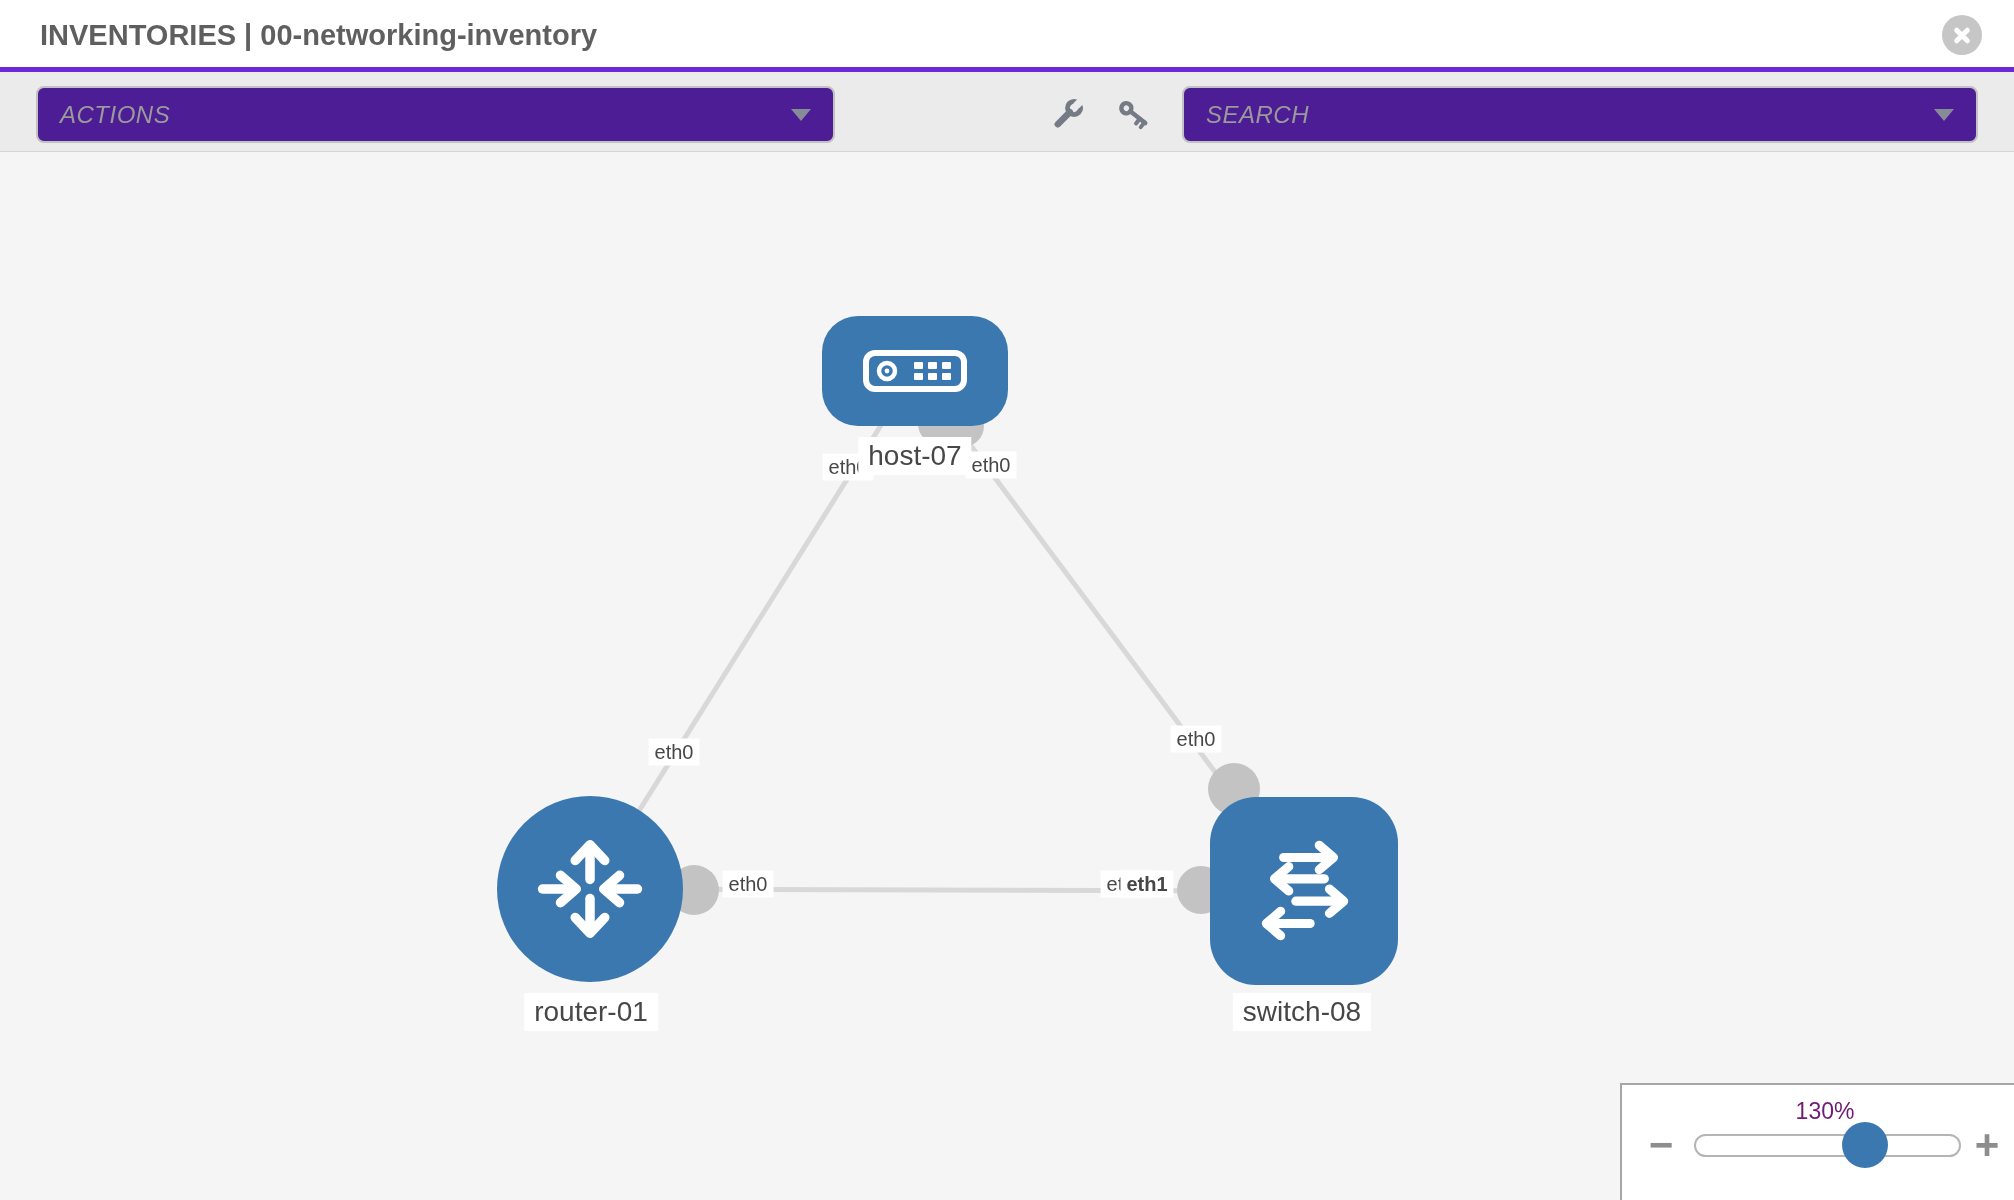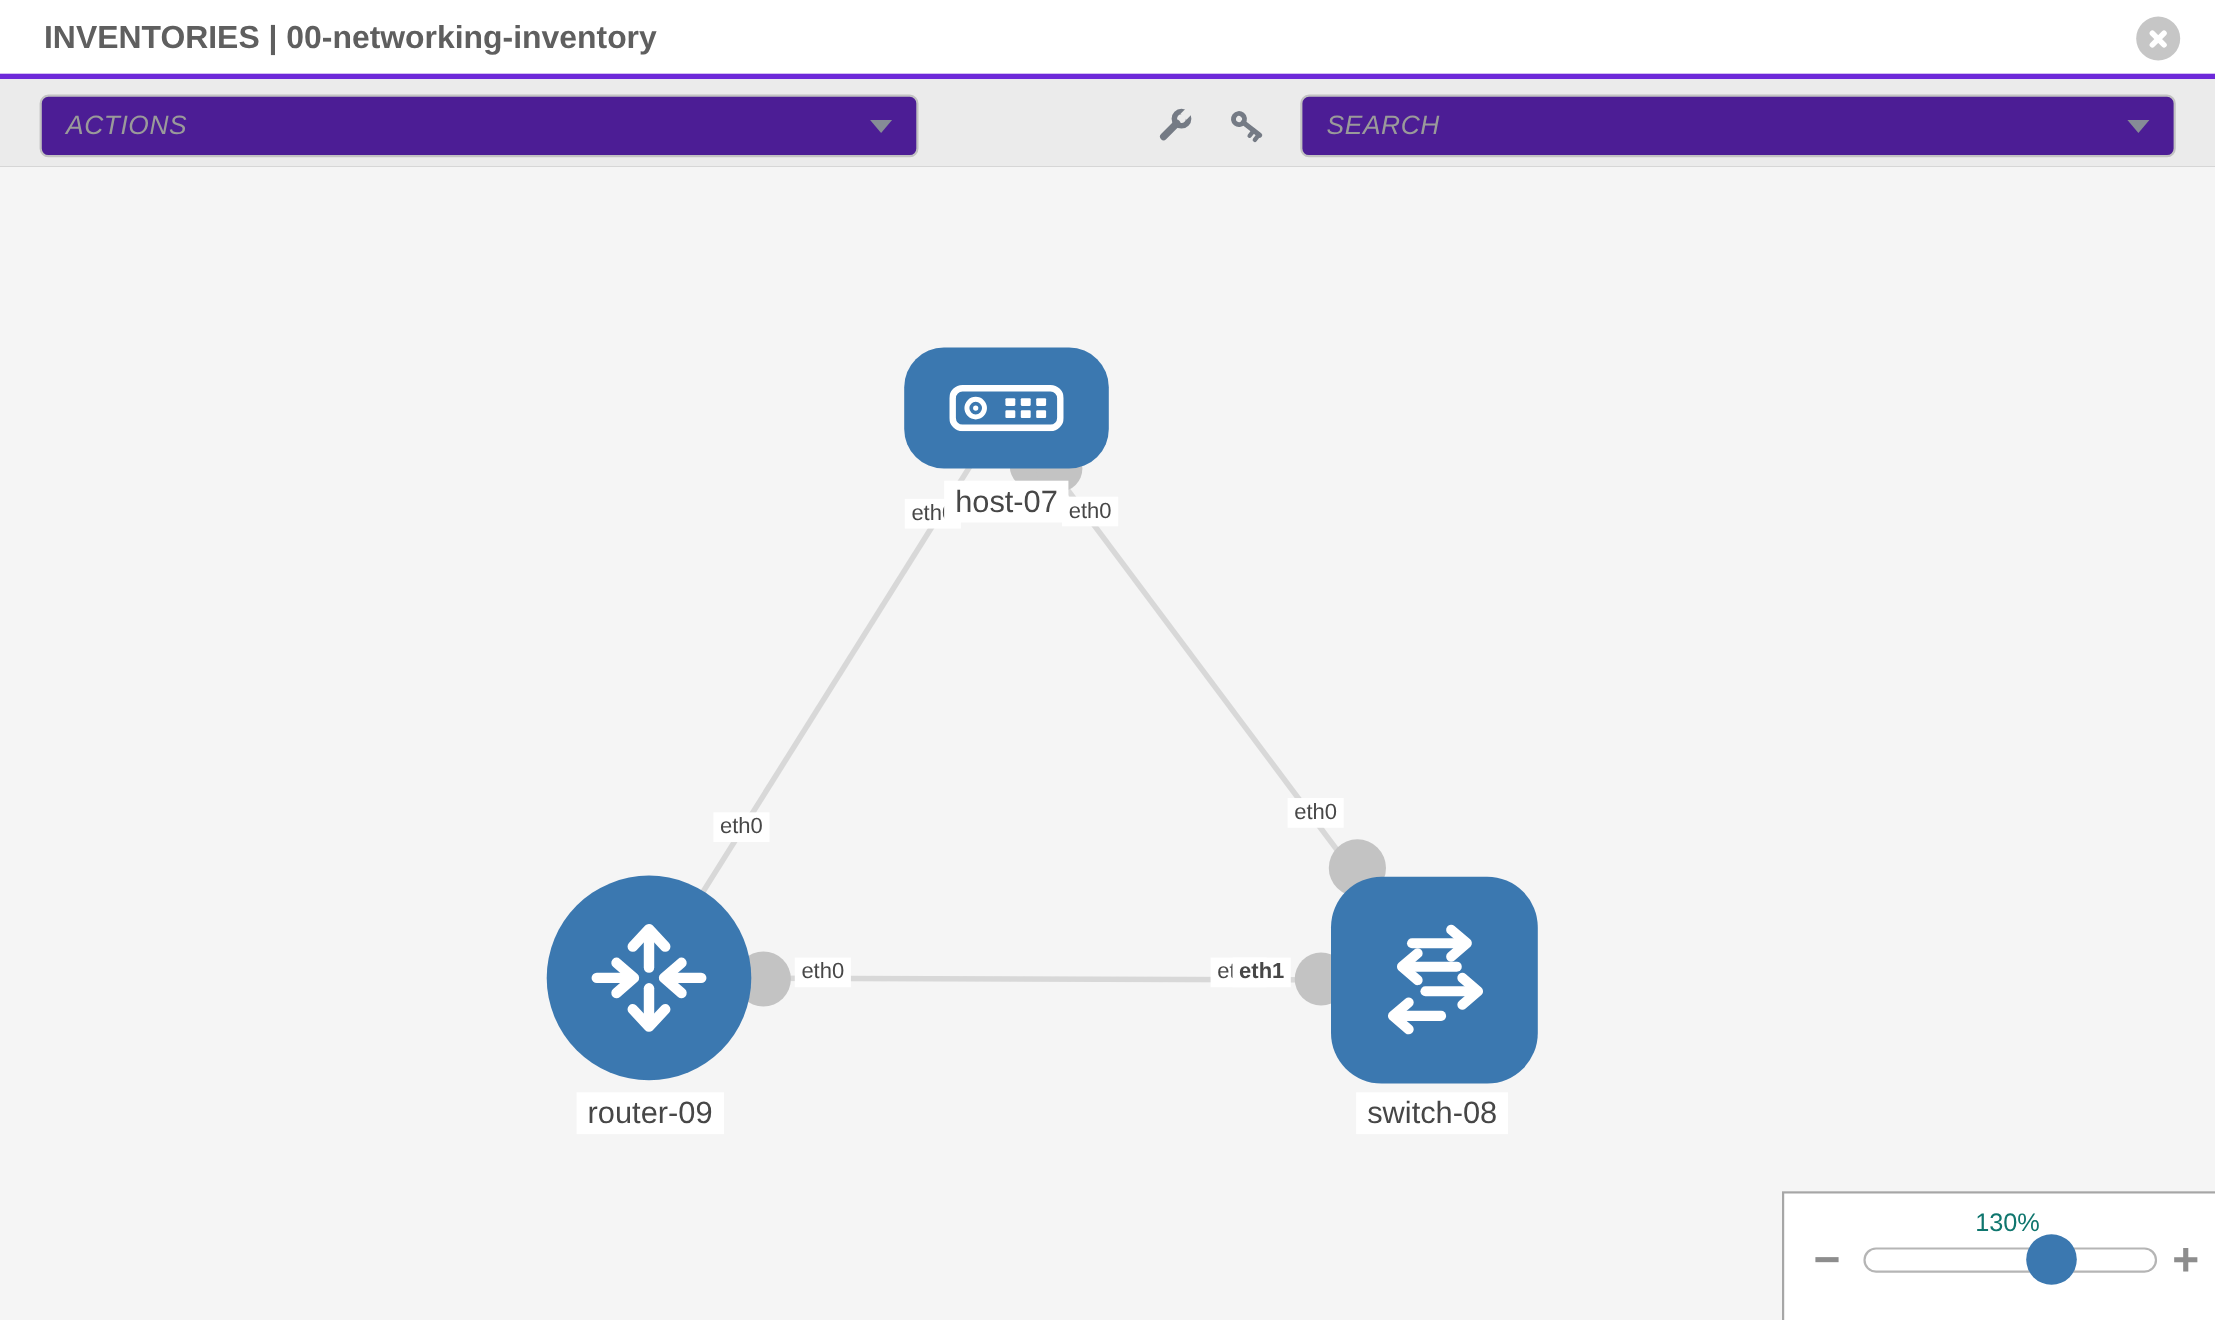--- a/index.html
+++ b/index.html
@@ -48,21 +48,21 @@
   .chip { position:absolute; transform:translate(-50%,-50%); background:#fff;
     white-space:nowrap; color:#474747; }
   .node-chip { font-size:28px; padding:3px 10px; z-index:6; }
   .iface-chip { font-size:20px; padding:2px 6px; z-index:5; }
   .iface-chip.behind { z-index:4; }
 
   
   .zoom-panel { position:absolute; left:1620px; top:931px; width:460px; height:180px;
     background:#fff; border:2px solid #a6a6a6; }
   .zoom-value { position:absolute; left:203px; top:13px; transform:translateX(-50%);
-    font-size:23px; color:#0f766e; }
+    font-size:23px; color:#701a75; }
   .zoom-minus, .zoom-plus { position:absolute; top:60px; transform:translate(-50%,-50%);
     font-size:42px; font-weight:700; color:#8d8d8d; cursor:pointer; line-height:1; }
   .zoom-minus { left:39px; }
   .zoom-plus  { left:365px; }
   .zoom-track { position:absolute; left:72px; top:49px; width:267px; height:23px;
     background:#fff; border:2px solid #b5b5b5; border-radius:12px; cursor:pointer; }
   .zoom-thumb { position:absolute; left:220px; top:37px; width:46px; height:46px;
     border-radius:50%; background:#3b78b0; cursor:pointer; }
 </style>
 </head>
@@ -159,21 +159,21 @@
 
     <div class="chip iface-chip" style="left:848px; top:315px;">eth0</div>
     <div class="chip iface-chip" style="left:991px; top:313px;">eth0</div>
     <div class="chip iface-chip" style="left:674px; top:600px;">eth0</div>
     <div class="chip iface-chip" style="left:1196px; top:587px;">eth0</div>
     <div class="chip iface-chip" style="left:748px; top:732px;">eth0</div>
     <div class="chip iface-chip behind" style="left:1126px; top:732px;">eth0</div>
     <div class="chip iface-chip" style="left:1147px; top:732px;font-weight:bold;">eth1</div>
 
     <div class="chip node-chip" style="left:915px; top:304px;">host-07</div>
-    <div class="chip node-chip" style="left:591px; top:860px;">router-09</div>
+    <div class="chip node-chip" style="left:591px; top:860px;">router-01</div>
     <div class="chip node-chip" style="left:1302px; top:860px;">switch-08</div>
 
     <div class="zoom-panel">
       <div class="zoom-value">130%</div>
       <div class="zoom-minus">−</div>
       <div class="zoom-track"></div>
       <div class="zoom-thumb"></div>
       <div class="zoom-plus">+</div>
     </div>
 

